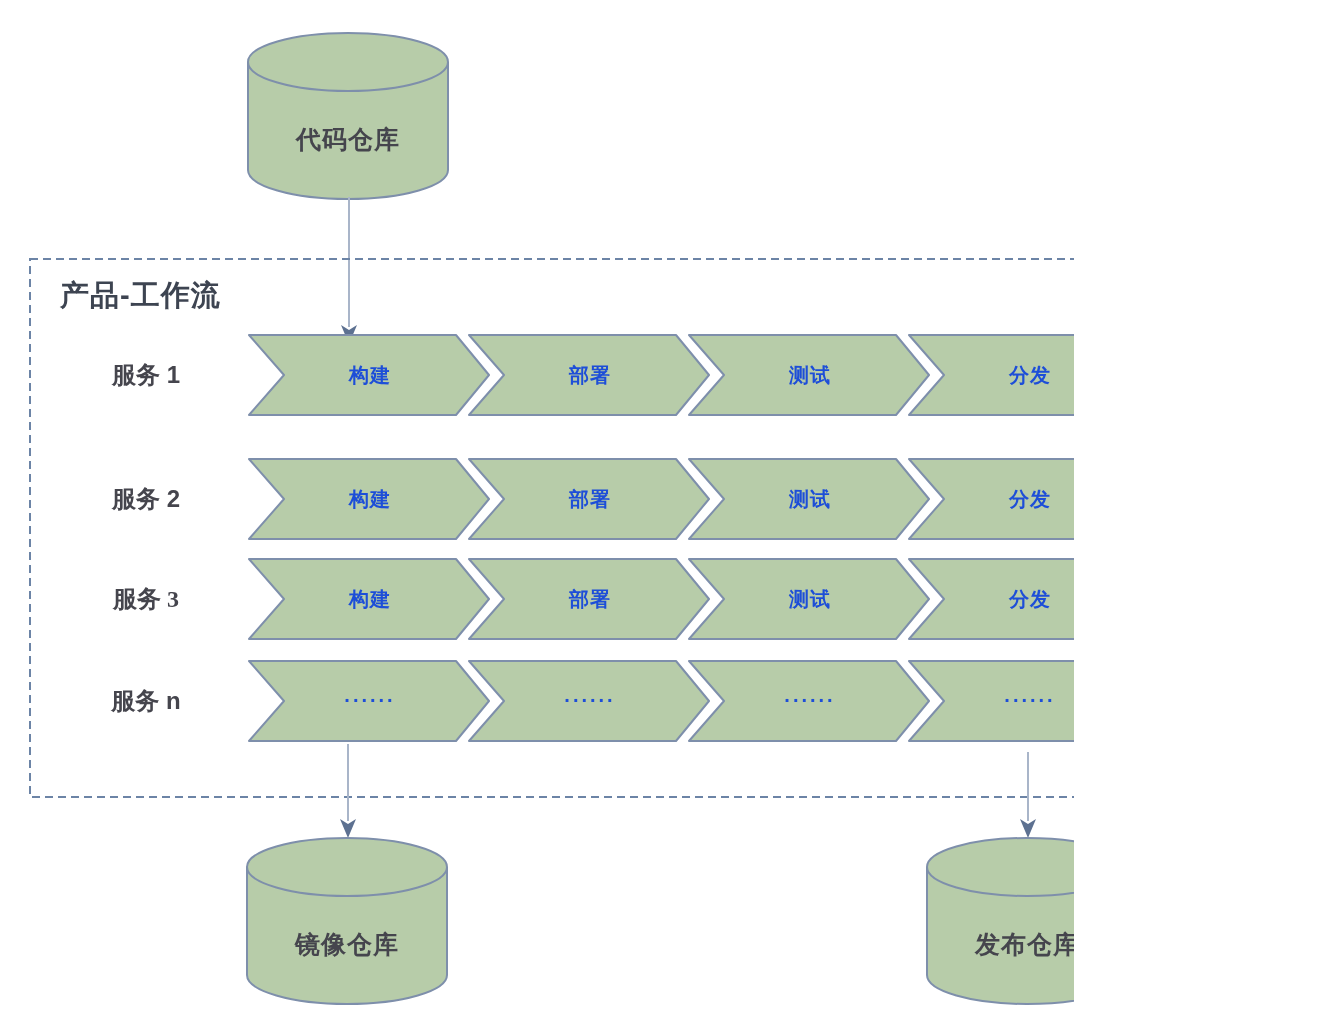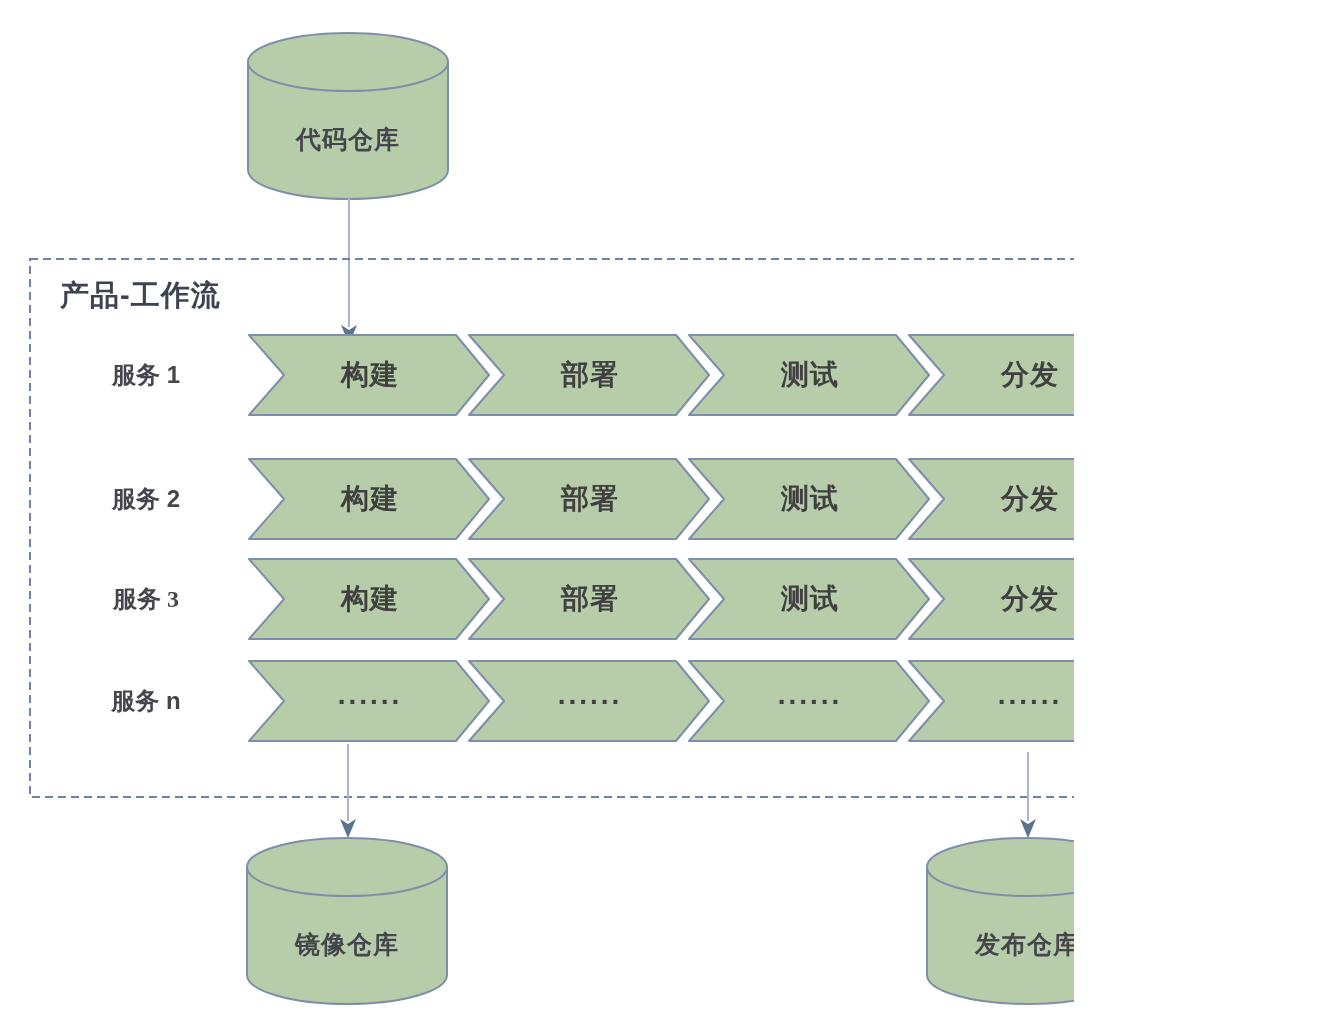--- a/index.html
+++ b/index.html
@@ -15,21 +15,21 @@
   
   .wf-box{position:absolute;left:29px;top:258px;width:1220px;height:540px;}
   .wf-title{position:absolute;left:60px;top:276px;font-size:29px;font-weight:700;color:#3d4451;letter-spacing:1px;}
 
   
   .service-label{position:absolute;left:86px;width:120px;height:82px;display:flex;align-items:center;justify-content:center;
                  font-size:24px;font-weight:600;color:#45454d;}
   .chevron{position:absolute;width:242px;height:82px;}
   .chevron svg{position:absolute;left:0;top:0;}
   .step-label{position:absolute;left:36px;width:172px;top:0;height:82px;display:flex;align-items:center;justify-content:center;
-              font-size:28px;font-weight:600;color:#404040;letter-spacing:1px;}
+              font-size:20px;font-weight:600;color:#1d4ed8;letter-spacing:1px;}
   .step-label.dots{letter-spacing:3px;font-weight:700;transform:translateY(-6px);}
 
   
   .arrow{position:absolute;}
 
   .r0{top:334px;} .r1{top:458px;} .r2{top:558px;font-family:Liberation Serif, serif;} .r3{top:660px;}
   .c0{left:248px;} .c1{left:468px;} .c2{left:688px;} .c3{left:908px;}
 </style>
 </head>
 <body>

